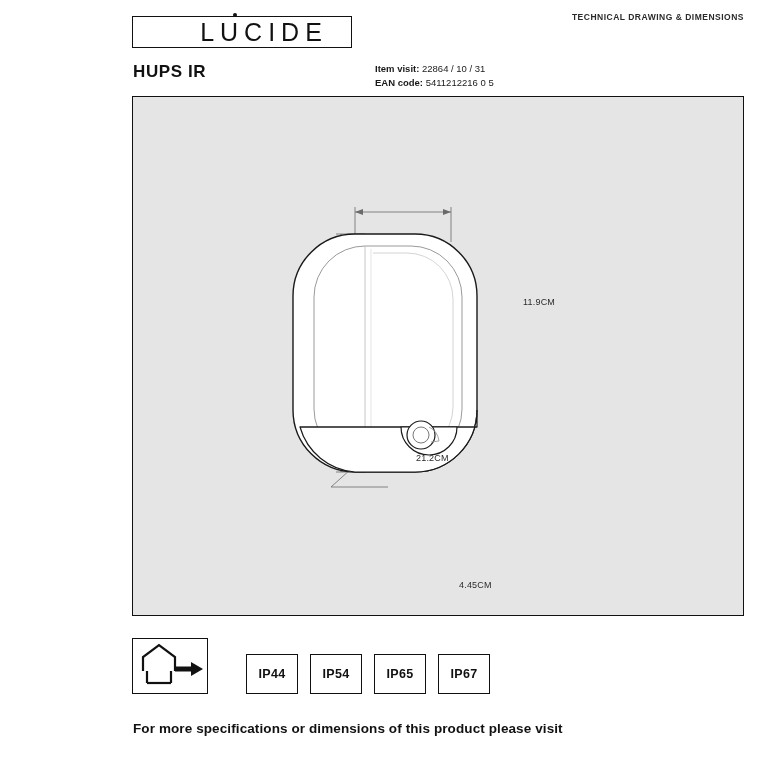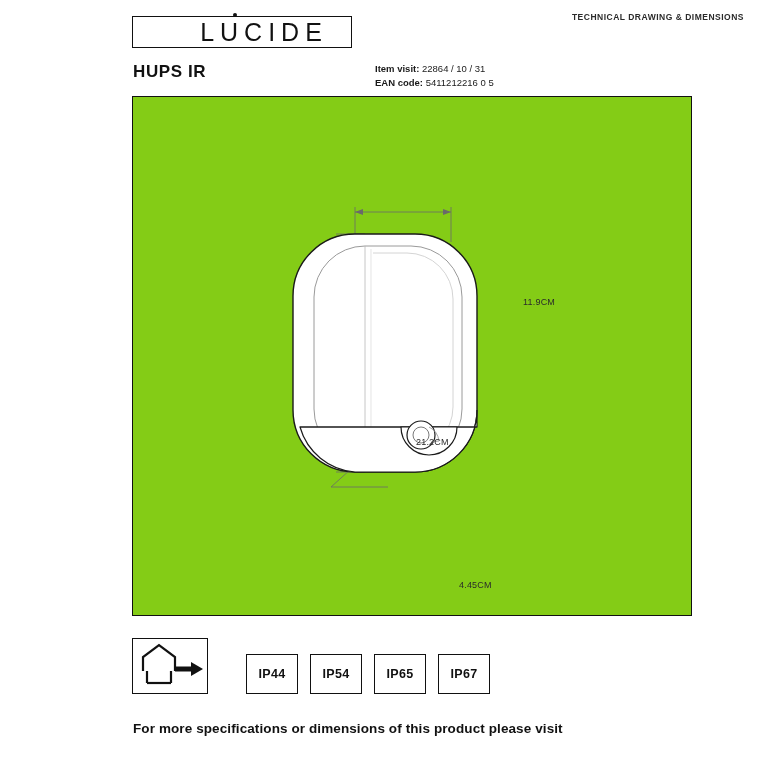--- a/index.html
+++ b/index.html
@@ -89,25 +89,25 @@
     font-size: 9.5px;
     color: #1a1a1a;
   }
   .lbl-b { font-weight: bold; }
 
   
   .drawing-frame {
     position: absolute;
     left: 132px;
     top: 96px;
-    width: 560px;
+    width: 612px;
     height: 520px;
     border: 1px solid #111;
     box-sizing: border-box;
-    background: #84cc16;
+    background: #e5e5e5;
   }
 
   .drawing-svg {
     position: absolute;
     left: 0;
     top: 0;
   }
 
   
   .house-box {
@@ -170,21 +170,21 @@
     letter-spacing: 0.2px;
   }
 
   .dim-label {
     position: absolute;
     font-size: 9px;
     color: #2b2b2b;
     letter-spacing: 0.2px;
   }
   .dim-w { left: 390px; top: 200px; }
-  .dim-h { left: 283px; top: 340px; }
+  .dim-h { left: 283px; top: 356px; }
   .dim-d { left: 326px; top: 483px; }
 </style>
 </head>
 <body>
 
 <div class="page">
 
   <div class="header-right">TECHNICAL DRAWING &amp; DIMENSIONS</div>
 
   <div class="logo-box">

